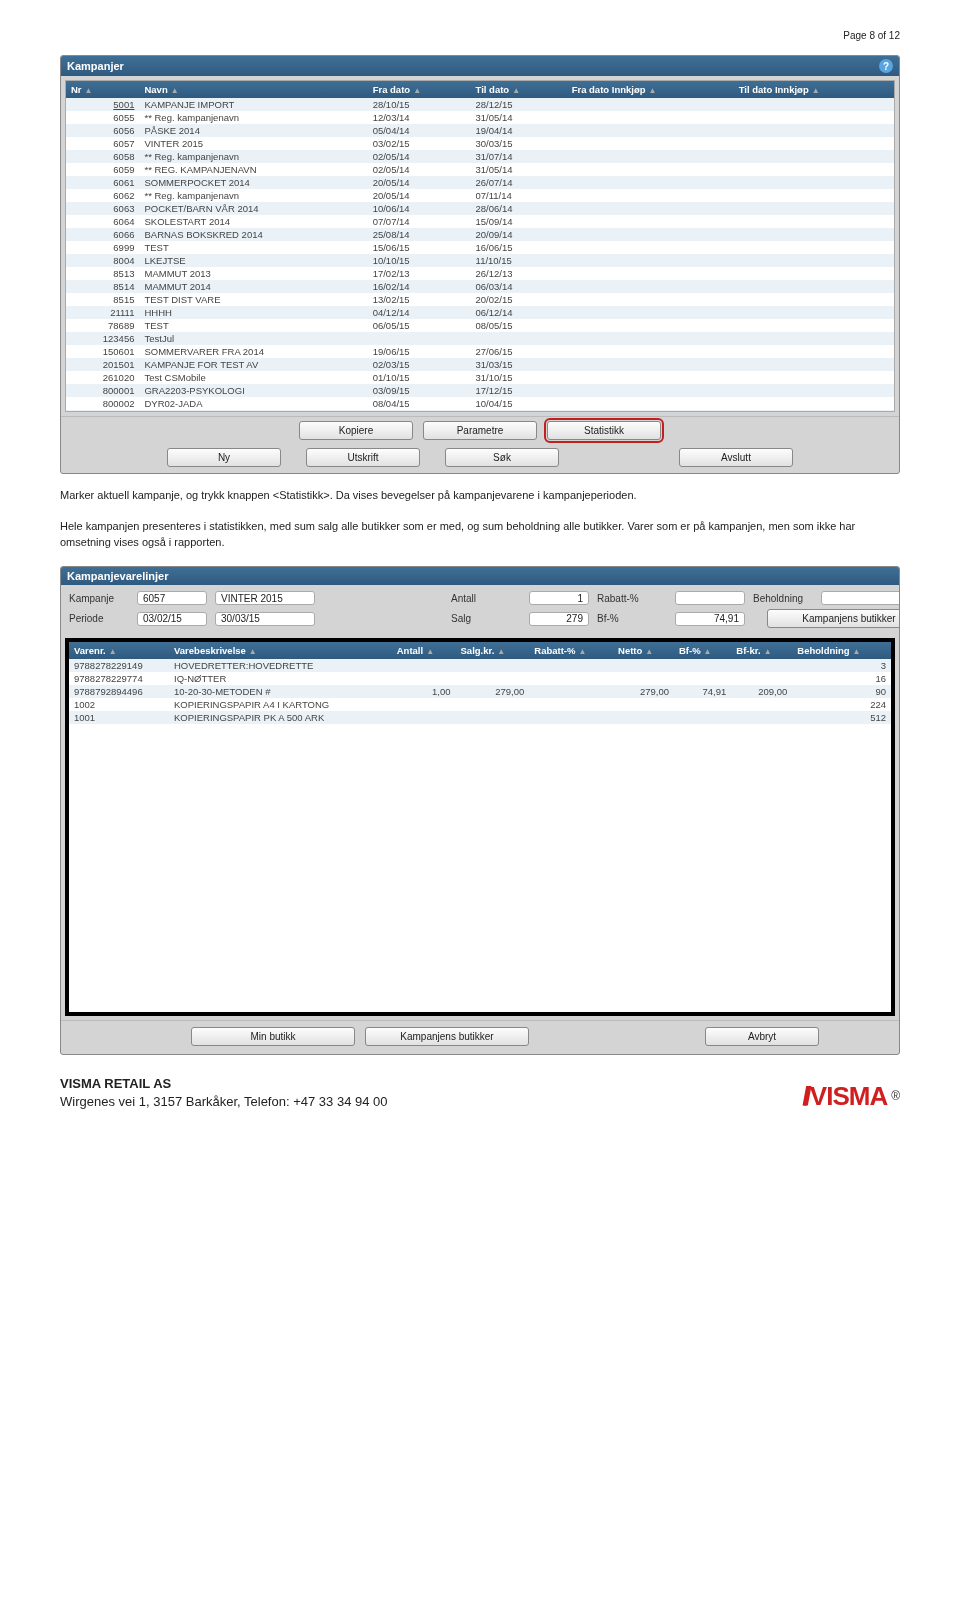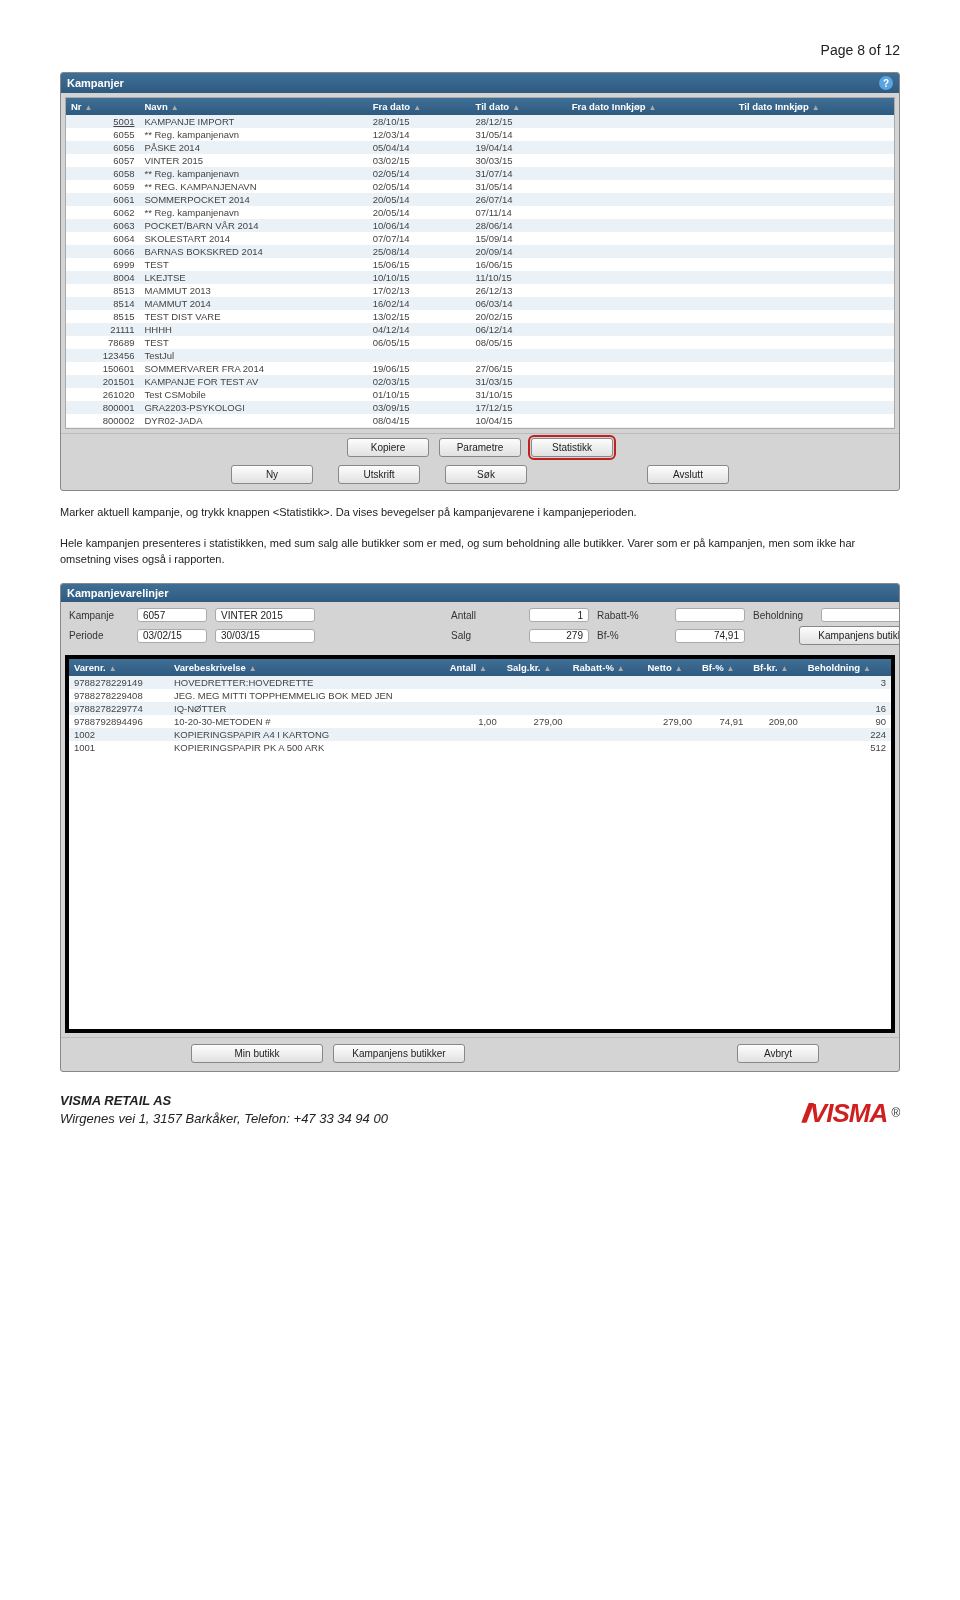--- a/index.html
+++ b/index.html
@@ -10,23 +10,22 @@
     color: #222;
     background: #fff;
     width: 960px;
   }
   .page {
     padding: 30px 60px 20px 60px;
     box-sizing: border-box;
   }
   .page-count {
     text-align: right;
-    font-size: 14px;
+    font-size: 10px;
     margin-bottom: 14px;
-    margin-top: 12px;
   }
   .panel {
     border: 1px solid #888;
     border-radius: 3px;
     background: #d4d4d4;
     margin-bottom: 14px;
     overflow: hidden;
   }
   .panel-header {
     background: linear-gradient(#3f6f96, #2f5a80);
@@ -89,21 +88,21 @@
     padding: 4px 10px 6px 10px;
     border-top: 1px solid #bbb;
     display: flex;
     justify-content: center;
     gap: 10px;
   }
   .btn {
     background: linear-gradient(#fdfdfd, #e1e1e1);
     border: 1px solid #888;
     border-radius: 3px;
-    padding: 3px 0;
+    padding: 3px 16px;
     width: 80px;
     font-size: 10px;
     display: inline-flex;
     justify-content: center;
     align-items: center;
     cursor: pointer;
   }
   .btn.wide { width: 130px; }
   .btn.highlight {
     outline: 2px solid #c02020;
@@ -138,21 +137,20 @@
 
   .lines-headers th:nth-child(1){width:90px;}
   .lines-headers th:nth-child(2){width:auto;}
 
   .footer {
     margin-top: 20px;
     display: flex;
     justify-content: space-between;
     align-items: flex-end;
     font-size: 13px;
-    font-style: italic;
   }
   .footer-left { line-height: 1.4; }
   .visma-logo-wrap { display:flex; align-items:center; gap:4px; }
   .visma-logo {
     font-family: Arial, Helvetica, sans-serif;
     font-weight: 900;
     font-size: 26px;
     color: #d01f1f;
     letter-spacing: -1px;
     display:flex; align-items:center; gap:4px;
@@ -459,31 +457,20 @@
               <td>HOVEDRETTER:HOVEDRETTE</td>
               <td style="text-align: right;"></td>
               <td style="text-align: right;"></td>
               <td style="text-align: right;"></td>
               <td style="text-align: right;"></td>
               <td style="text-align: right;"></td>
               <td style="text-align: right;"></td>
               <td style="text-align: right;">3</td>
             </tr>
             <tr>
-              <td>9788278229408</td>
-              <td>JEG. MEG MITTI TOPPHEMMELIG BOK MED JEN</td>
-              <td style="text-align: right;"></td>
-              <td style="text-align: right;"></td>
-              <td style="text-align: right;"></td>
-              <td style="text-align: right;"></td>
-              <td style="text-align: right;"></td>
-              <td style="text-align: right;"></td>
-              <td style="text-align: right;"></td>
-            </tr>
-            <tr>
               <td>9788278229774</td>
               <td>IQ-NØTTER</td>
               <td style="text-align: right;"></td>
               <td style="text-align: right;"></td>
               <td style="text-align: right;"></td>
               <td style="text-align: right;"></td>
               <td style="text-align: right;"></td>
               <td style="text-align: right;"></td>
               <td style="text-align: right;">16</td>
             </tr>

